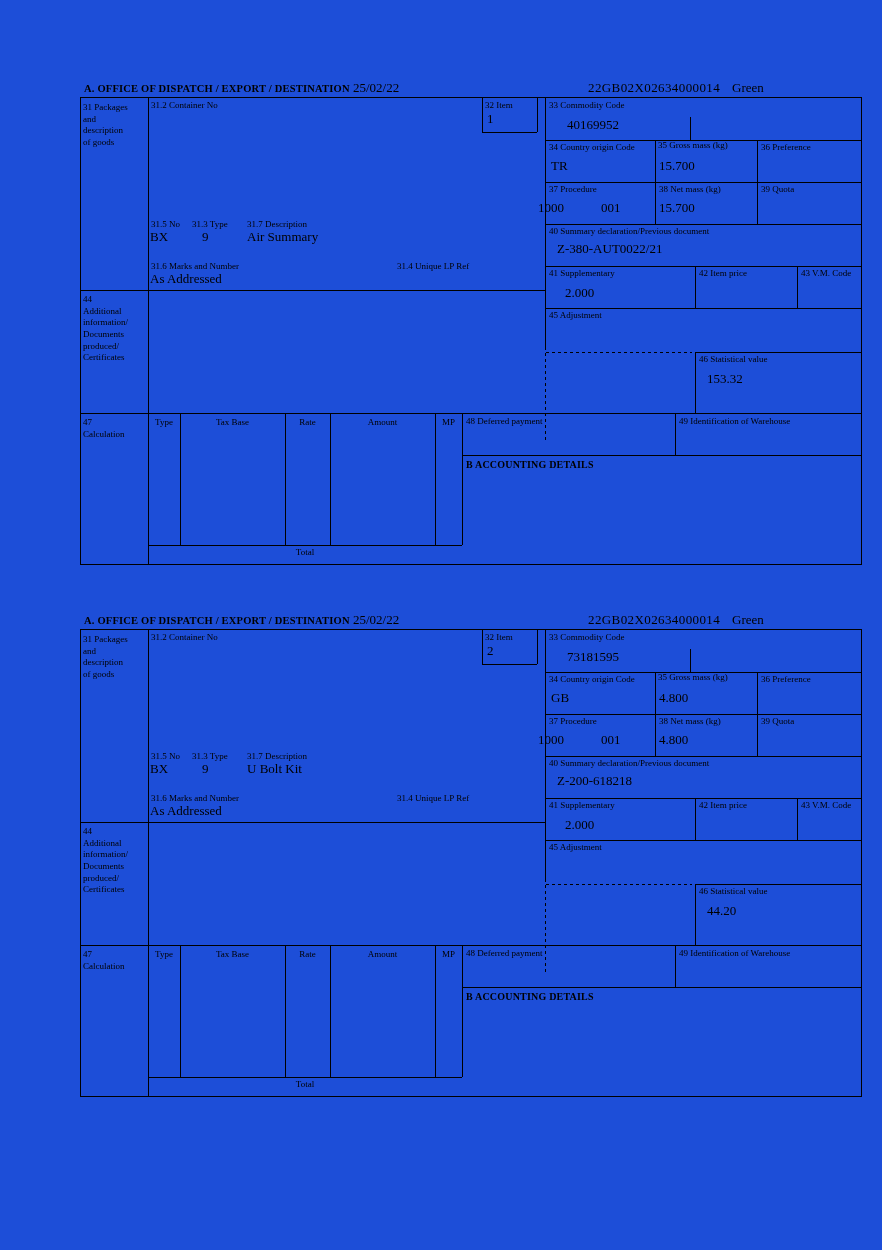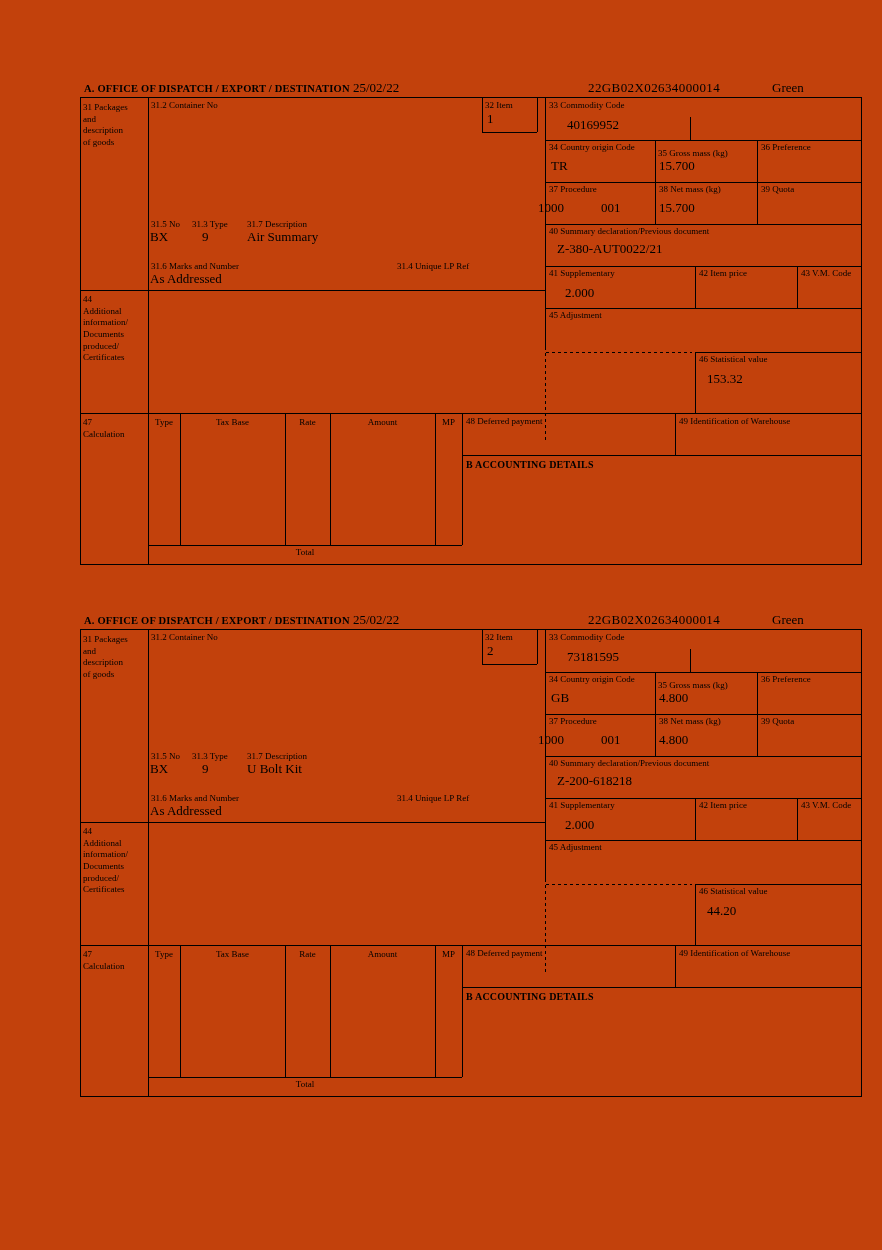--- a/index.html
+++ b/index.html
@@ -1,44 +1,44 @@
 <!DOCTYPE html>
 <html><head>
 <meta charset="utf-8">
 <style>
   * { box-sizing: border-box; }
   html, body { margin: 0; padding: 0; background: #ffffff; }
   .page {
-    position: relative; width: 882px; height: 1250px; background: #c2410c;
+    position: relative; width: 882px; height: 1250px; background: #1d4ed8;
     font-family: "Liberation Serif", serif; color: #000; overflow: hidden;
   }
   .block { position: absolute; left: 80px; width: 782px; height: 486px; }
   .block-1 { top: 80px; }
   .block-2 { top: 612px; }
   .grid { position: absolute; left: 0; top: 0; }
   .t { position: absolute; white-space: nowrap; line-height: 1.3; }
   .lab { font-size: 9px; }
   .v { font-size: 13px; }
   .wrap { white-space: pre-line; }
 
   .p-hdrA { left: 4px; top: 2px; font-weight: bold; font-size: 10.5px; letter-spacing: .2px; }
   .p-date { left: 273px; top: 0; }
   .p-mrn { left: 508px; top: 0; letter-spacing: .4px; }
-  .p-status { left: 652px; top: 0; margin-left: 40px; }
+  .p-status { left: 652px; top: 0; }
   .p-l31 { left: 3px; top: 22px; width: 58px; }
   .p-l44 { left: 3px; top: 214px; width: 60px; }
   .p-l47 { left: 3px; top: 337px; width: 58px; }
   .p-l31_2 { left: 71px; top: 20px; }
   .p-l32 { left: 405px; top: 20px; }
   .p-v32 { left: 407px; top: 31px; }
   .p-l33 { left: 469px; top: 20px; }
   .p-v33 { left: 487px; top: 37px; }
   .p-l34 { left: 469px; top: 62px; }
   .p-v34 { left: 471px; top: 78px; }
-  .p-l35 { left: 578px; top: 68px; }
+  .p-l35 { left: 578px; top: 60px; }
   .p-v35 { left: 579px; top: 78px; }
   .p-l36 { left: 681px; top: 62px; }
   .p-l37 { left: 469px; top: 104px; }
   .p-v37a { left: 458px; top: 120px; }
   .p-v37b { left: 521px; top: 120px; }
   .p-l38 { left: 579px; top: 104px; }
   .p-v38 { left: 579px; top: 120px; }
   .p-l39 { left: 681px; top: 104px; }
   .p-l40 { left: 469px; top: 146px; }
   .p-v40 { left: 477px; top: 161px; }

